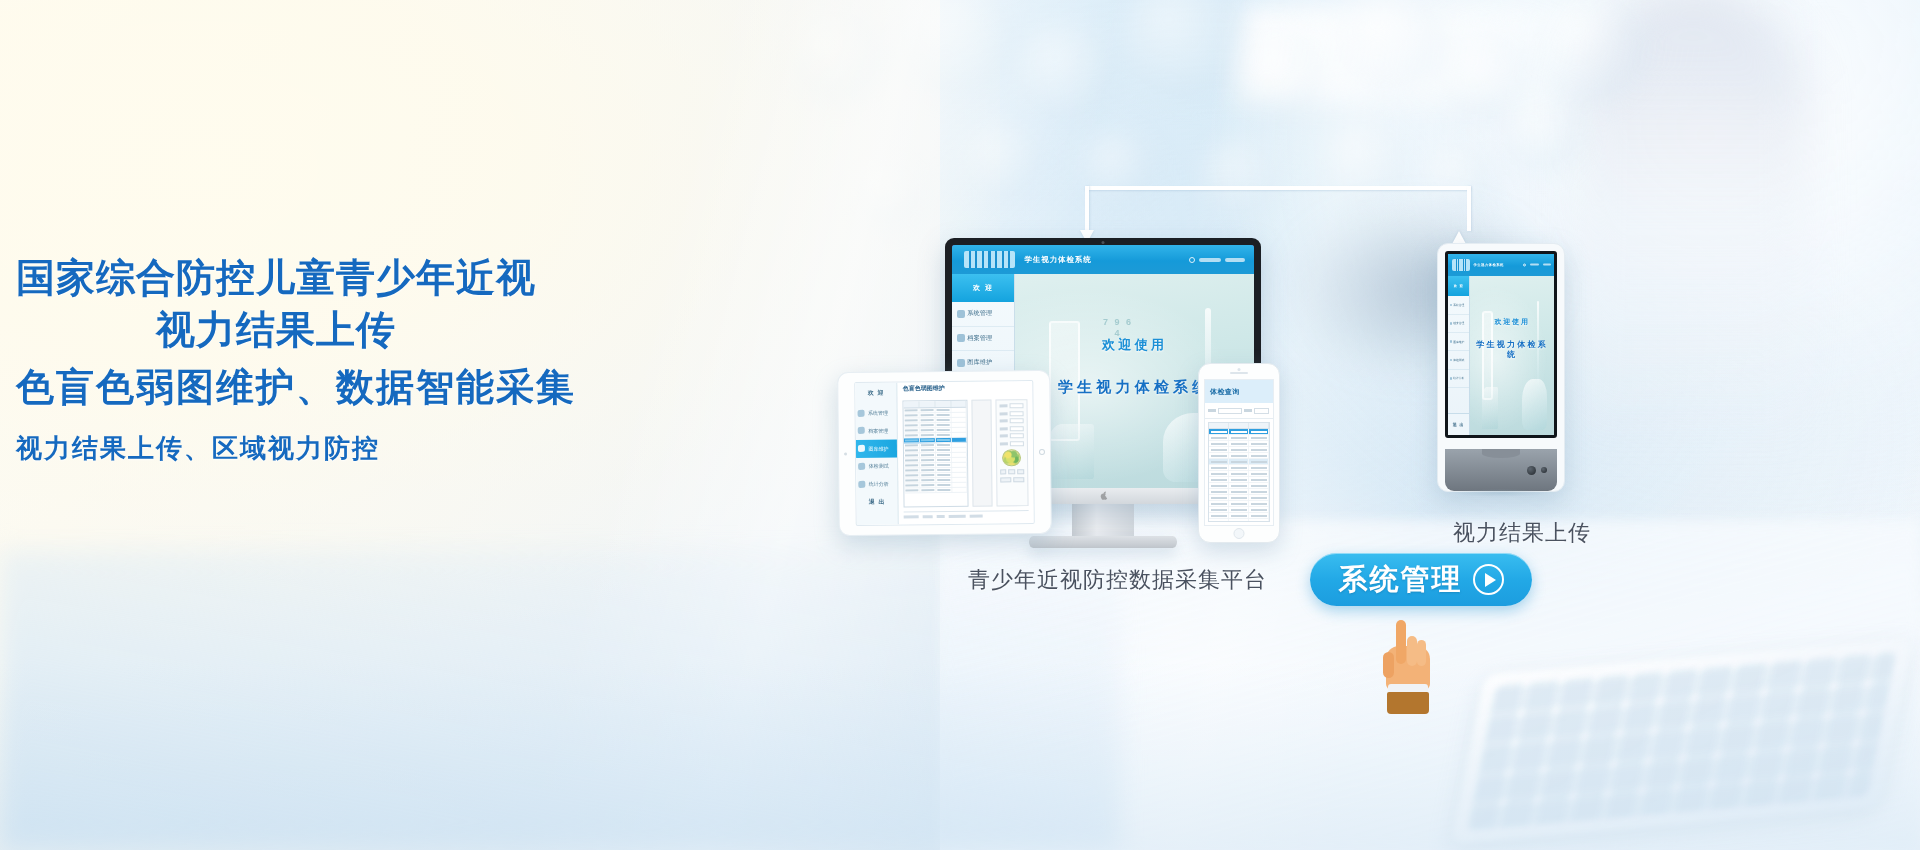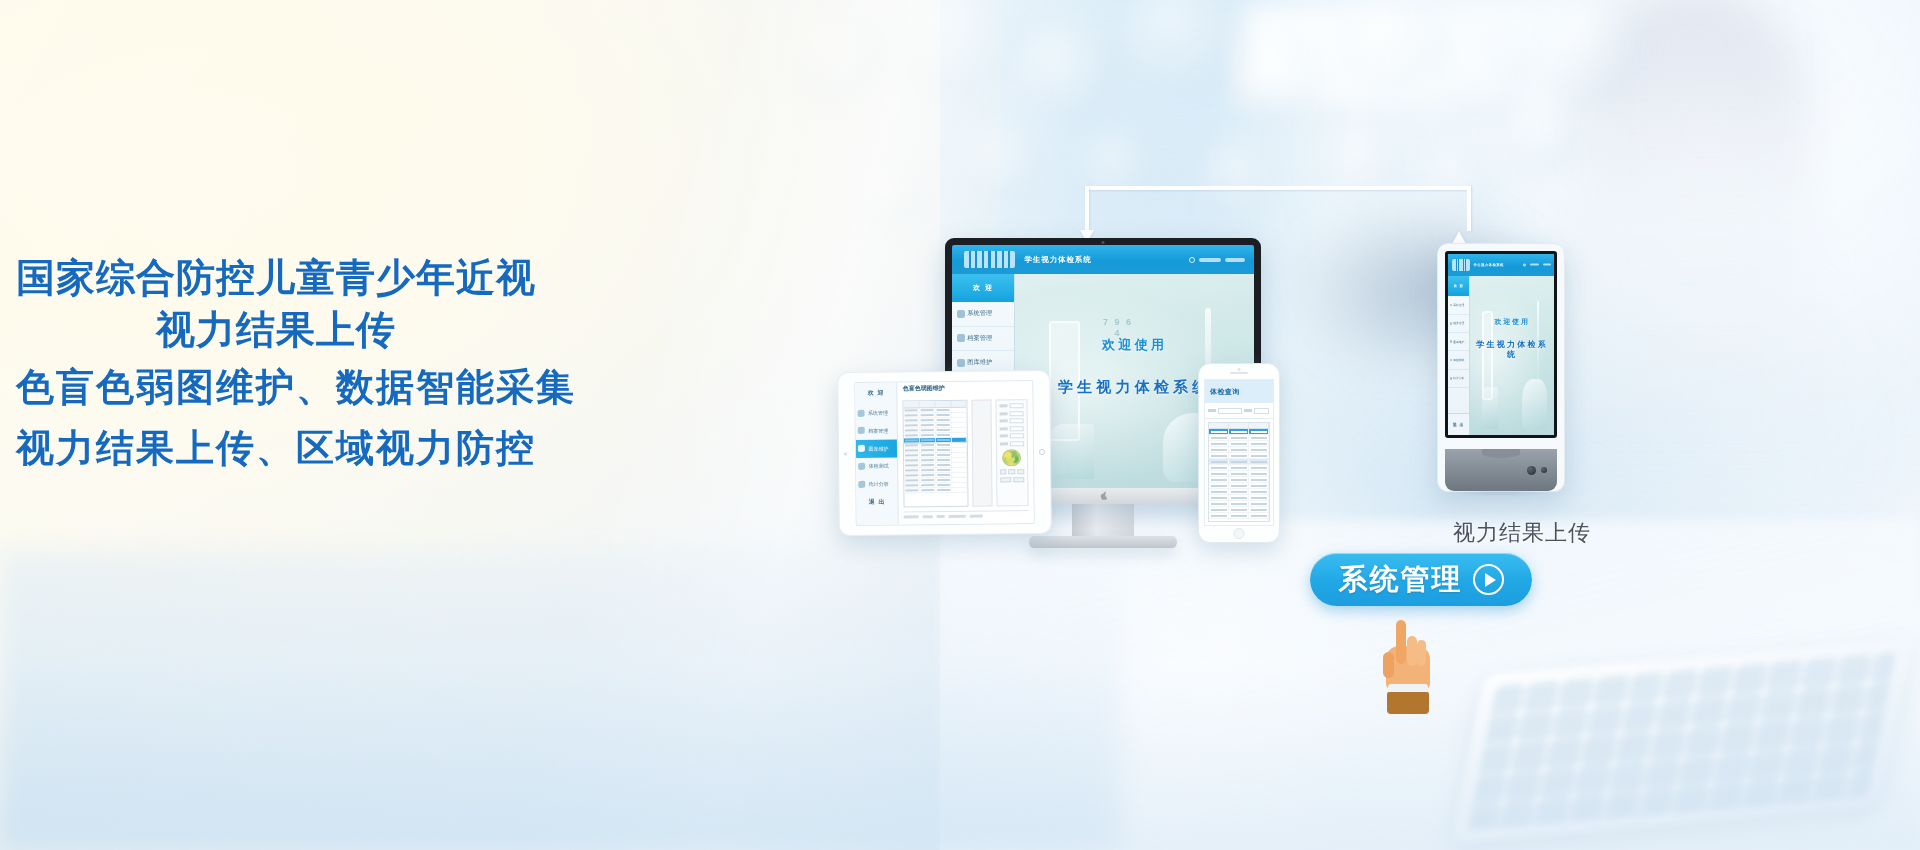--- a/index.html
+++ b/index.html
@@ -101,21 +101,21 @@
   #headline { position:absolute; left:16px; top:252px; width:800px; text-align:left; }
   .hl-line {
     color:#1569bf; font-weight:bold; letter-spacing:1px;
     font-family:"Liberation Sans","DejaVu Sans",sans-serif;
     text-shadow:0 1px 2px rgba(255,255,255,.85);
     white-space:nowrap;
   }
   .hl-1 { font-size:39px; line-height:52px; }
   .hl-2 { font-size:39px; line-height:52px; padding-left:140px; }
   .hl-3 { font-size:38px; line-height:63px; letter-spacing:2px; }
-  .hl-4 { font-size:38px; line-height:58px; letter-spacing:2px; }
+  .hl-4 { font-size:26px; line-height:58px; letter-spacing:2px; }
 
   
   .app-screen { position:absolute; inset:0; overflow:hidden; background:#4c1d95; }
   .app-top {
     position:absolute; left:0; top:0; right:0; height:12%;
     background:linear-gradient(180deg,#31b4ea 0%,#159ad9 55%,#1d9ad6 100%);
     display:flex; align-items:center; color:#fff;
   }
   .app-logo{
     margin-left:4%; width:17%; height:58%;
@@ -875,20 +875,21 @@
         </div>
       </div>
       <div class="ki-base">
         <span class="ki-lens"></span>
         <span class="ki-lens s"></span>
       </div>
       <div class="ki-foot"></div>
     </div>
   </div>
 
+  <div class="caption" id="cap-left">青少年近视防控数据采集平台</div>
   <div class="caption" id="cap-right">视力结果上传</div>
 
   <div id="cta">
     <span id="cta-label">系统管理</span>
     <span id="cta-arrow">
         <i></i>
       </span>
   </div>
 
   <div id="hand">

